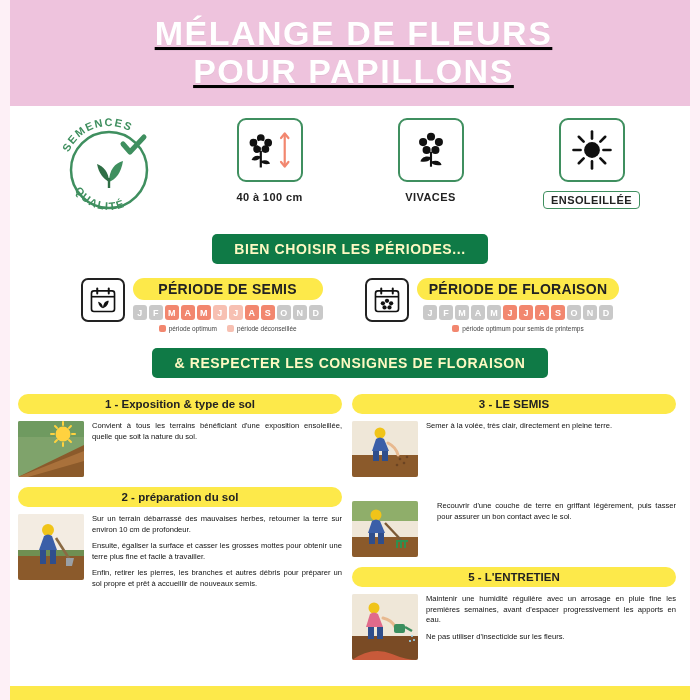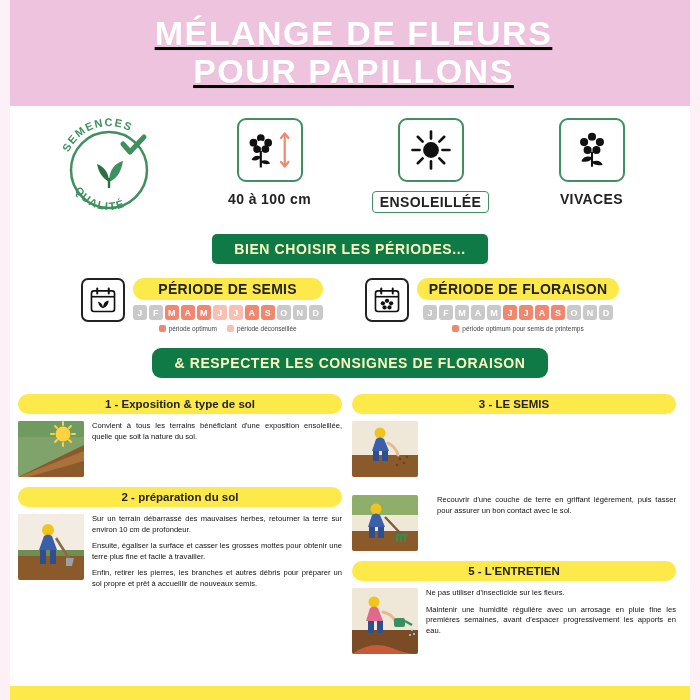--- a/index.html
+++ b/index.html
@@ -46,21 +46,21 @@
   }
   .ibox{
     width:62px;height:60px;
     border:2px solid #3f8f5f;
     border-radius:9px;
     display:flex;align-items:center;justify-content:center;
     background:#fff;
   }
   .ilabel{
     margin-top:9px;
-    font-size:14px;font-weight:bold;letter-spacing:.4px;
+    font-size:11px;font-weight:bold;letter-spacing:.4px;
     color:#222;
     text-align:center;
   }
   .ilabel.boxed{
     border:1.5px solid #3f8f5f;border-radius:4px;
     padding:2px 7px;
   }
   
   .seal{
     width:104px;height:104px;position:relative;
@@ -187,53 +187,53 @@
             <path d="M40,38 l4,5 l4,-5" stroke-linecap="round" stroke-linejoin="round"></path>
           </g>
         </svg>
       </div>
       <div class="ilabel">40 à 100 cm</div>
     </div>
 
     <div class="icell">
       <div class="ibox">
         <svg viewBox="0 0 50 50" width="44" height="44">
+          <g fill="#111">
+            <circle cx="25" cy="10" r="4.6"></circle>
+            <circle cx="16" cy="16" r="4.6"></circle>
+            <circle cx="34" cy="16" r="4.6"></circle>
+            <circle cx="20" cy="25" r="4.6"></circle>
+            <circle cx="30" cy="25" r="4.6"></circle>
+            <circle cx="25" cy="18" r="3.6" fill="#fff"></circle>
+            <rect x="23.8" y="27" width="2.4" height="17"></rect>
+            <path d="M25,33 C18,31 14,34 13,38 C19,39 23,38 25,34 Z"></path>
+            <path d="M25,38 C32,36 36,38 37,42 C31,43 27,42 25,39 Z"></path>
+          </g>
+        </svg>
+      </div>
+      <div class="ilabel">VIVACES</div>
+    </div>
+
+    <div class="icell">
+      <div class="ibox">
+        <svg viewBox="0 0 50 50" width="44" height="44">
           <circle cx="25" cy="25" r="9" fill="#111"></circle>
           <g stroke="#111" stroke-width="3" stroke-linecap="round">
             <line x1="25" y1="4" x2="25" y2="12"></line>
             <line x1="25" y1="38" x2="25" y2="46"></line>
             <line x1="4" y1="25" x2="12" y2="25"></line>
             <line x1="38" y1="25" x2="46" y2="25"></line>
             <line x1="10" y1="10" x2="15.5" y2="15.5"></line>
             <line x1="34.5" y1="34.5" x2="40" y2="40"></line>
             <line x1="10" y1="40" x2="15.5" y2="34.5"></line>
             <line x1="34.5" y1="15.5" x2="40" y2="10"></line>
           </g>
         </svg>
       </div>
       <div class="ilabel boxed">ENSOLEILLÉE</div>
-    </div>
-
-    <div class="icell">
-      <div class="ibox">
-        <svg viewBox="0 0 50 50" width="44" height="44">
-          <g fill="#111">
-            <circle cx="25" cy="10" r="4.6"></circle>
-            <circle cx="16" cy="16" r="4.6"></circle>
-            <circle cx="34" cy="16" r="4.6"></circle>
-            <circle cx="20" cy="25" r="4.6"></circle>
-            <circle cx="30" cy="25" r="4.6"></circle>
-            <circle cx="25" cy="18" r="3.6" fill="#fff"></circle>
-            <rect x="23.8" y="27" width="2.4" height="17"></rect>
-            <path d="M25,33 C18,31 14,34 13,38 C19,39 23,38 25,34 Z"></path>
-            <path d="M25,38 C32,36 36,38 37,42 C31,43 27,42 25,39 Z"></path>
-          </g>
-        </svg>
-      </div>
-      <div class="ilabel">VIVACES</div>
     </div>
   </div>
 
   <div class="greenbar">BIEN CHOISIR LES PÉRIODES...</div>
 
   <div class="periods">
 
     <div class="period">
       <div class="calicon">
         <svg viewBox="0 0 34 34" width="28" height="28">
@@ -310,21 +310,21 @@
         <div class="legend">
           <div class="lg">
             <span class="sw opt"></span>
             <span>période optimum pour semis de printemps</span>
           </div>
         </div>
       </div>
     </div>
   </div>
 
-  <div class="greenbar" style="margin-top:12px;border-radius:9px;">&amp; RESPECTER LES CONSIGNES DE FLORAISON</div>
+  <div class="greenbar" style="margin-top:12px;">&amp; RESPECTER LES CONSIGNES DE FLORAISON</div>
 
   <div class="steps">
 
     <div class="col">
 
       <div class="steptitle">1 - Exposition &amp; type de sol</div>
       <div class="row">
         <div class="thumb">
           <svg viewBox="0 0 66 56" width="66" height="56" preserveAspectRatio="none">
             <rect width="66" height="56" fill="#7fa36b"></rect>
@@ -386,23 +386,26 @@
             <rect x="30" y="30" width="6" height="10" fill="#2f4e8c"></rect>
             <path d="M36,22 q8,4 10,12" stroke="#e8b98f" stroke-width="3" fill="none" stroke-linecap="round"></path>
             <g fill="#6b4422">
               <circle cx="48" cy="38" r="1.3"></circle>
                 <circle cx="52" cy="42" r="1.3"></circle>
               <circle cx="45" cy="44" r="1.3"></circle>
                 <circle cx="55" cy="36" r="1.3"></circle>
             </g>
           </svg>
         </div>
-      </div>
-
-      <div class="row" style="margin-top:18px;gap:19px;">
+        <div class="txt">
+          <p>Semer à la volée, très clair, directement en pleine terre.</p>
+        </div>
+      </div>
+
+      <div class="row" style="margin-top:24px;gap:19px;">
         <div class="thumb">
           <svg viewBox="0 0 66 56" width="66" height="56" preserveAspectRatio="none">
             <rect width="66" height="56" fill="#efe7d8"></rect>
             <rect y="36" width="66" height="20" fill="#8b5a2b"></rect>
             <rect y="0" width="66" height="20" fill="#8fae6a"></rect>
             <circle cx="24" cy="14" r="5.5" fill="#f0c419"></circle>
             <path d="M20,20 q4,-3 8,0 l5,12 l-17,0 z" fill="#3b5fa8"></path>
             <rect x="17" y="32" width="6" height="11" fill="#2f4e8c"></rect>
             <rect x="26" y="32" width="6" height="11" fill="#2f4e8c"></rect>
             <line x1="33" y1="22" x2="50" y2="40" stroke="#7c5a35" stroke-width="2.4"></line>
@@ -434,21 +437,21 @@
             <rect x="42" y="30" width="11" height="9" rx="2" fill="#3b8f5f"></rect>
             <path d="M53,33 l7,4" stroke="#3b8f5f" stroke-width="2.4"></path>
             <g fill="#9fd8f0">
                 <circle cx="60" cy="42" r="1.1"></circle>
                 <circle cx="62" cy="46" r="1.1"></circle>
                 <circle cx="58" cy="47" r="1.1"></circle>
               </g>
           </svg>
         </div>
         <div class="txt">
+          <p>Maintenir une humidité régulière avec un arrosage en pluie fine les premières semaines, avant d'espacer progressivement les apports en eau.</p>
           <p>Ne pas utiliser d'insecticide sur les fleurs.</p>
-          <p>Maintenir une humidité régulière avec un arrosage en pluie fine les premières semaines, avant d'espacer progressivement les apports en eau.</p>
         </div>
       </div>
     </div>
   </div>
 
   <div class="bottomband"></div>
 </div>
 
 </body></html>

